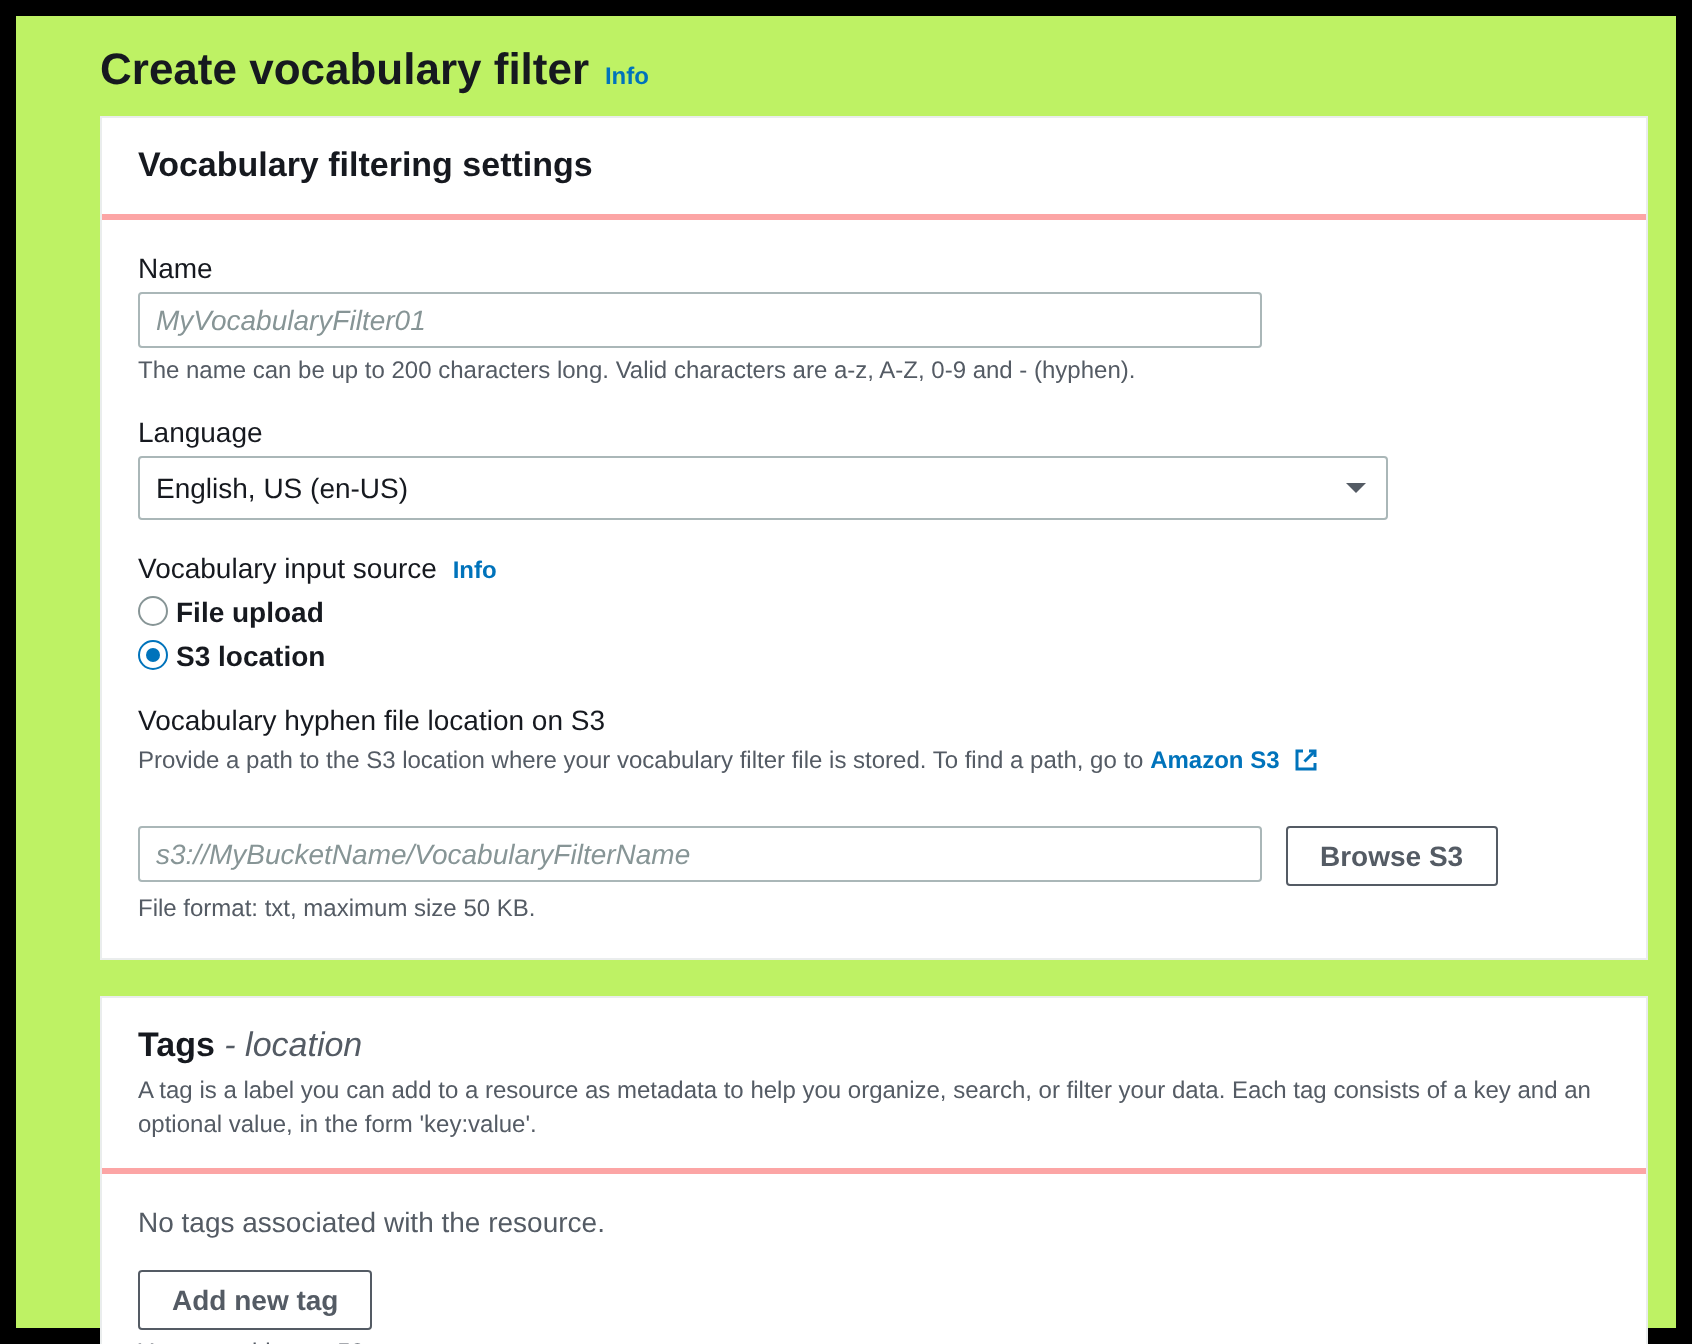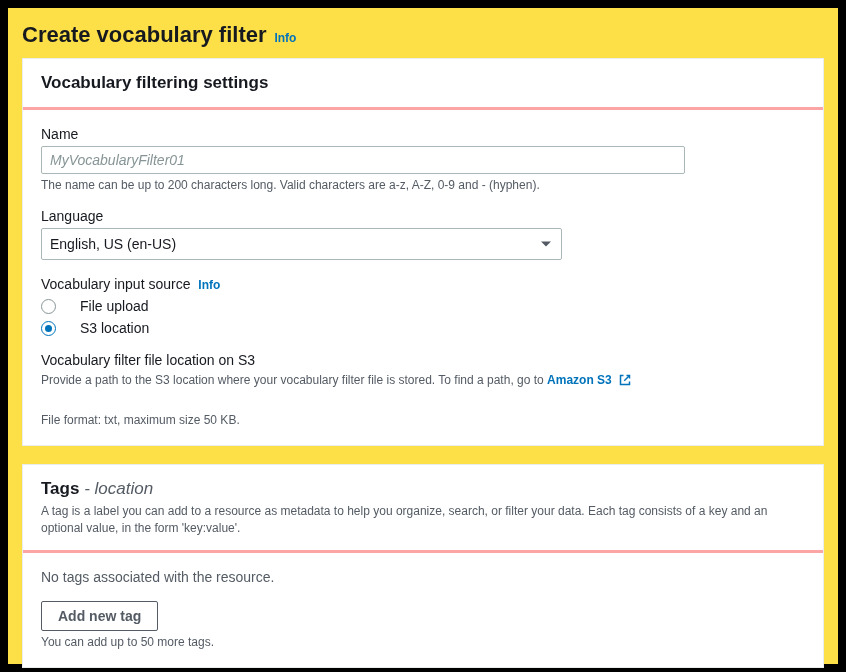--- a/index.html
+++ b/index.html
@@ -6,24 +6,25 @@
   body {
     font-family: "Amazon Ember", "Helvetica Neue", Arial, sans-serif;
     background: #000;
     width: 846px;
     height: 672px;
     overflow: hidden;
     font-size: 14px;
     color: #16191f;
   }
   .frame {
-    background: #fde047;
+    background: #bef264;
     margin: 8px;
     width: 830px;
     height: 656px;
+    padding-left: 28px;
   }
   .page-header {
     padding: 14px 14px 10px 14px;
   }
   .page-title {
     font-size: 22px;
     font-weight: 700;
     display: inline;
   }
   .info-link {
@@ -69,34 +70,34 @@
     color: #545b64;
     line-height: 1.4;
     margin-bottom: 22px;
   }
   .field-hint {
     font-size: 12px;
     color: #545b64;
     margin-top: 4px;
   }
   input[type=text] {
-    width: 644px;
+    width: 562px;
     padding: 5px 8px;
     border: 1px solid #aab7b8;
     border-radius: 2px;
     font-size: 14px;
     font-family: inherit;
     color: #16191f;
   }
   input[type=text]::placeholder {
     color: #879596;
     font-style: italic;
   }
   .select {
-    width: 521px;
+    width: 625px;
     padding: 5px 32px 5px 8px;
     border: 1px solid #aab7b8;
     border-radius: 2px;
     font-size: 14px;
     background: #fff;
     position: relative;
     cursor: pointer;
     display: flex;
     align-items: center;
     line-height: 20px;
@@ -106,24 +107,25 @@
     right: 10px;
     top: 50%;
     transform: translateY(-50%);
     width: 0; height: 0;
     border-left: 5px solid transparent;
     border-right: 5px solid transparent;
     border-top: 5px solid #545b64;
   }
   .radio-row {
     display: flex;
-    align-items: flex-end;
-    gap: 24px;
+    align-items: flex-start;
+    gap: 4px;
     margin-bottom: 6px;
     cursor: pointer;
+    font-weight: bold;
   }
   .radio {
     width: 15px; height: 15px;
     border: 1px solid #879596;
     border-radius: 50%;
     position: relative;
     flex-shrink: 0;
   }
   .radio.checked {
     border-color: #0073bb;
@@ -214,34 +216,38 @@
           <span class="radio"></span>
           <span>File upload</span>
         </div>
         <div class="radio-row">
           <span class="radio checked"></span>
           <span>S3 location</span>
         </div>
       </div>
 
       <div class="field">
-        <label class="field-label">Vocabulary filter file location on S3</label>
+        <label class="field-label">Vocabulary hyphen file location on S3</label>
         <div class="field-desc">
           <span>Provide a path to the S3 location where your vocabulary filter file is stored. To find a path, go to </span>
           <span class="s3-link">
             <span>Amazon S3</span>
             <span class="ext-link-icon">
               <svg width="12" height="12" viewBox="0 0 16 16" fill="none" stroke="#0073bb" stroke-width="2">
                 <path d="M6 2H2v12h12v-4"></path>
                 <path d="M10 2h4v4"></path>
                 <path d="M14 2L7 9"></path>
               </svg>
             </span>
           </span>
         </div>
+        <div class="inline-row">
+          <input type="text" placeholder="s3://MyBucketName/VocabularyFilterName" style="">
+          <button class="btn">Browse S3</button>
+        </div>
         <div class="field-hint">File format: txt, maximum size 50 KB.</div>
       </div>
 
     </div>
   </div>
 
   <div class="panel">
     <div class="panel-header">
       <div class="panel-title tags-title-row">
         <span>Tags</span>

